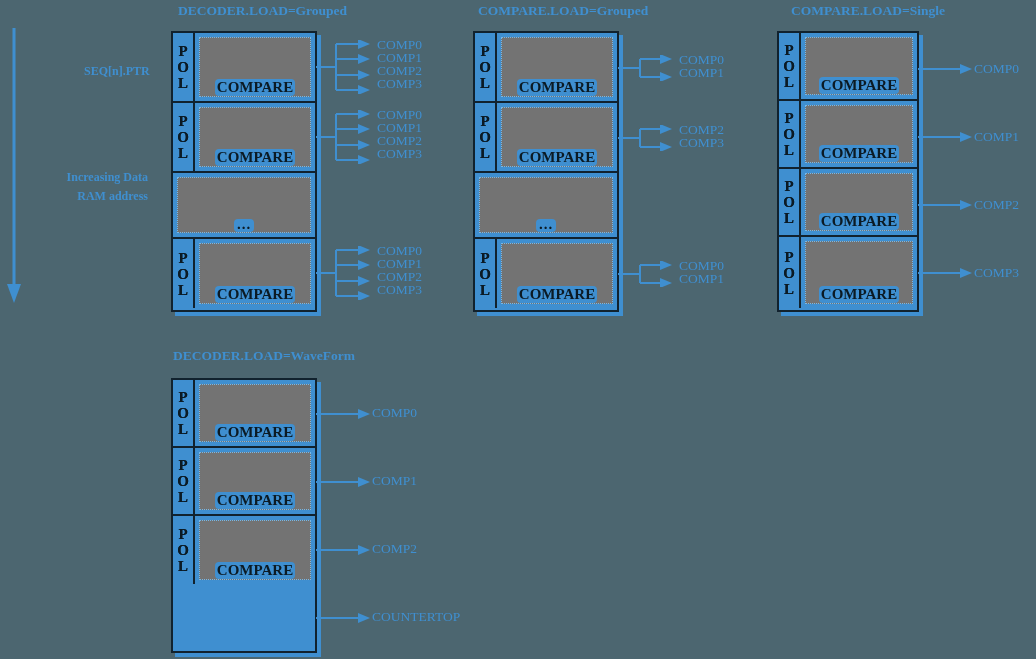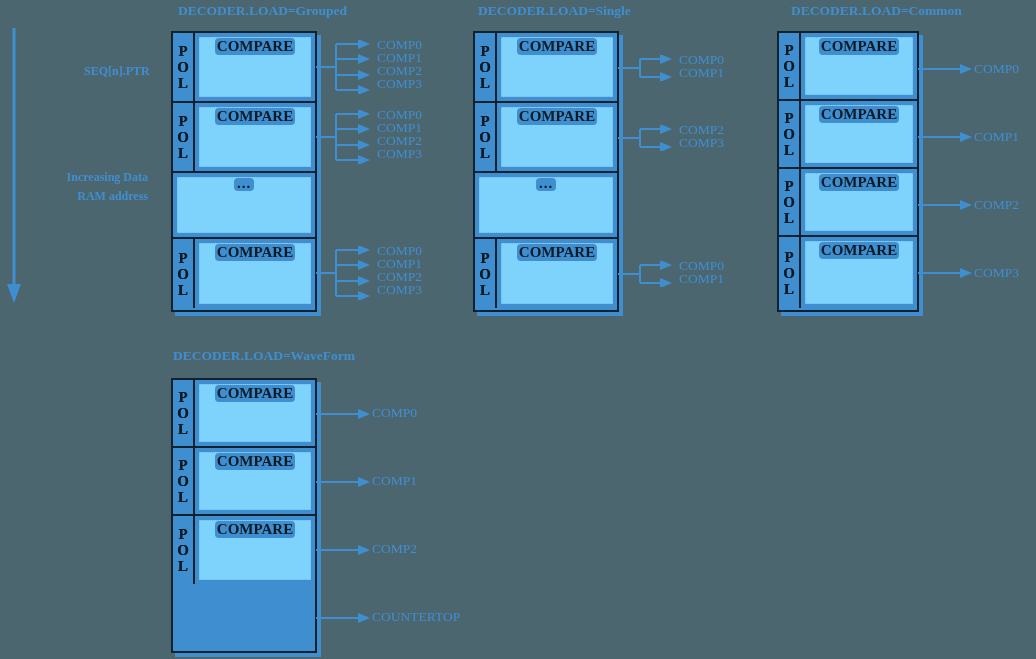--- a/index.html
+++ b/index.html
@@ -79,23 +79,23 @@
   .pol span{display:block;text-shadow:0 0 0 #0b1a24;}
   .pol.blank{
     background:#3f8fd0;
   }
 
   .cell{
     flex:1 1 auto;
     box-sizing:border-box;
     margin:4px 4px 4px 4px;
     border:1px dotted #76b8e8;
-    background:#7dd3fc;
+    background:#737373;
     display:flex;
-    align-items:flex-start;
+    align-items:flex-end;
     justify-content:center;
     color:#0b1a24;
     font-family:"Liberation Serif", serif;
     font-weight:bold;
     font-size:15px;
     position:relative;
   }
   .cell .lbl{
     background:#3f8fd0;
     padding:0 2px;
@@ -245,21 +245,21 @@
       <polygon points="54,50 42,45 42,55"></polygon>
     </g>
   </svg>
   <div class="outlabel multi" style="left:377px;top:244px;">
     <div>COMP0</div>
     <div>COMP1</div>
     <div>COMP2</div>
     <div>COMP3</div>
   </div>
 
-  <div class="title" style="left:478px;top:3px;">DECODER.LOAD=Single</div>
+  <div class="title" style="left:478px;top:3px;">COMPARE.LOAD=Grouped</div>
 
   <div class="column" style="left:473px;top:31px;width:146px;height:281px;">
     <div class="col-shadow"></div>
     <div class="col-inner">
       <div class="block" style="height:70px;">
         <div class="pol">
           <span>P</span>
           <span>O</span>
           <span>L</span>
         </div>
@@ -339,21 +339,21 @@
     <g fill="#3f8fd0">
       <polygon points="54,4 42,-1 42,9"></polygon>
       <polygon points="54,22 42,17 42,27"></polygon>
     </g>
   </svg>
   <div class="outlabel multi" style="left:679px;top:259px;">
     <div>COMP0</div>
     <div>COMP1</div>
   </div>
 
-  <div class="title" style="left:791px;top:3px;">DECODER.LOAD=Common</div>
+  <div class="title" style="left:791px;top:3px;">COMPARE.LOAD=Single</div>
 
   <div class="column" style="left:777px;top:31px;width:142px;height:281px;">
     <div class="col-shadow"></div>
     <div class="col-inner">
       <div class="block" style="height:68px;">
         <div class="pol">
           <span>P</span>
           <span>O</span>
           <span>L</span>
         </div>

